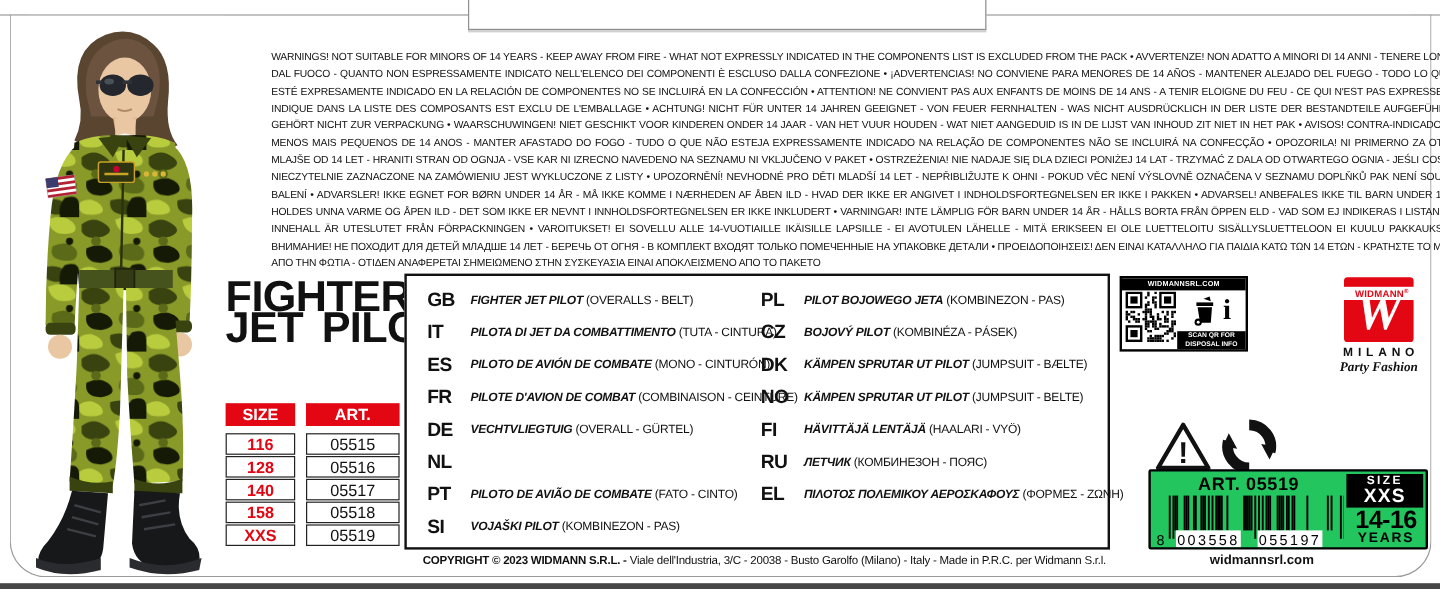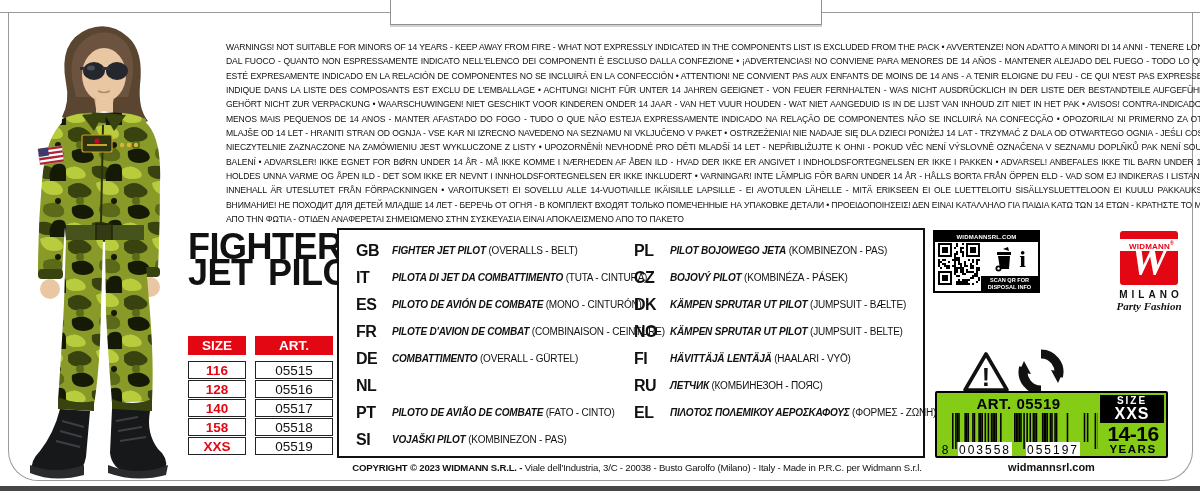--- a/index.html
+++ b/index.html
@@ -78,22 +78,22 @@
                 font-size:8px; font-weight:bold; line-height:9px; letter-spacing:0.2px; }
   .wlogo-band sup { font-size:5px; }
   .wlogo-milano { margin-top:4px; font-size:10px; font-weight:bold; letter-spacing:4px; color:#111; text-indent:4px; }
   .wlogo-tag { font-family:"Liberation Serif", serif; font-style:italic; font-weight:bold; font-size:11px; color:#111; }
 
   
   .tri-icon { position:absolute; left:962px; top:351px; }
   .gd-icon  { position:absolute; left:1018px; top:349px; }
 
   
-  .bar-box { position:absolute; left:935px; top:391px; width:233px; height:67px;
-             border:2px solid #000; border-radius:2px; background:#84cc16; display:flex; }
+  .bar-box { position:absolute; left:957px; top:391px; width:233px; height:67px;
+             border:2px solid #000; border-radius:2px; background:#22c55e; display:flex; }
   .bar-left { width:163px; display:flex; flex-direction:column; align-items:center; }
   .bar-art { font-weight:bold; font-size:15px; letter-spacing:0.5px; color:#000; margin-top:2px; }
   .bar-right { flex:1; display:flex; flex-direction:column; }
   .size-flag { margin:2px 2px 0 0; background:#000; color:#fff; text-align:center; padding:1px 0 2px; }
   .size-flag .s1 { font-size:10px; font-weight:bold; letter-spacing:2px; line-height:10px; }
   .size-flag .s2 { font-size:16px; font-weight:bold; line-height:15px; letter-spacing:1px; }
   .age { text-align:center; font-weight:bold; color:#000; }
   .age .a1 { font-size:21px; line-height:21px; letter-spacing:-0.5px; }
   .age .a2 { font-size:11.5px; line-height:11px; letter-spacing:1.5px; }
 
@@ -230,21 +230,21 @@
         <div class="lang-row">
           <span class="lang-code">ES</span>
           <span class="lang-name"><b>PILOTO DE AVIÓN DE COMBATE</b> <span class="lang-detail">(MONO - CINTURÓN)</span></span>
         </div>
         <div class="lang-row">
           <span class="lang-code">FR</span>
           <span class="lang-name"><b>PILOTE D'AVION DE COMBAT</b> <span class="lang-detail">(COMBINAISON - CEINTURE)</span></span>
         </div>
         <div class="lang-row">
           <span class="lang-code">DE</span>
-          <span class="lang-name"><b>COMBATTIMENTO</b> <span class="lang-detail">(OVERALL - GÜRTEL)</span></span>
+          <span class="lang-name"><b>VECHTVLIEGTUIG</b> <span class="lang-detail">(OVERALL - GÜRTEL)</span></span>
         </div>
         <div class="lang-row">
           <span class="lang-code">NL</span>
         </div>
         <div class="lang-row">
           <span class="lang-code">PT</span>
           <span class="lang-name"><b>PILOTO DE AVIÃO DE COMBATE</b> <span class="lang-detail">(FATO - CINTO)</span></span>
         </div>
         <div class="lang-row">
           <span class="lang-code">SI</span>

